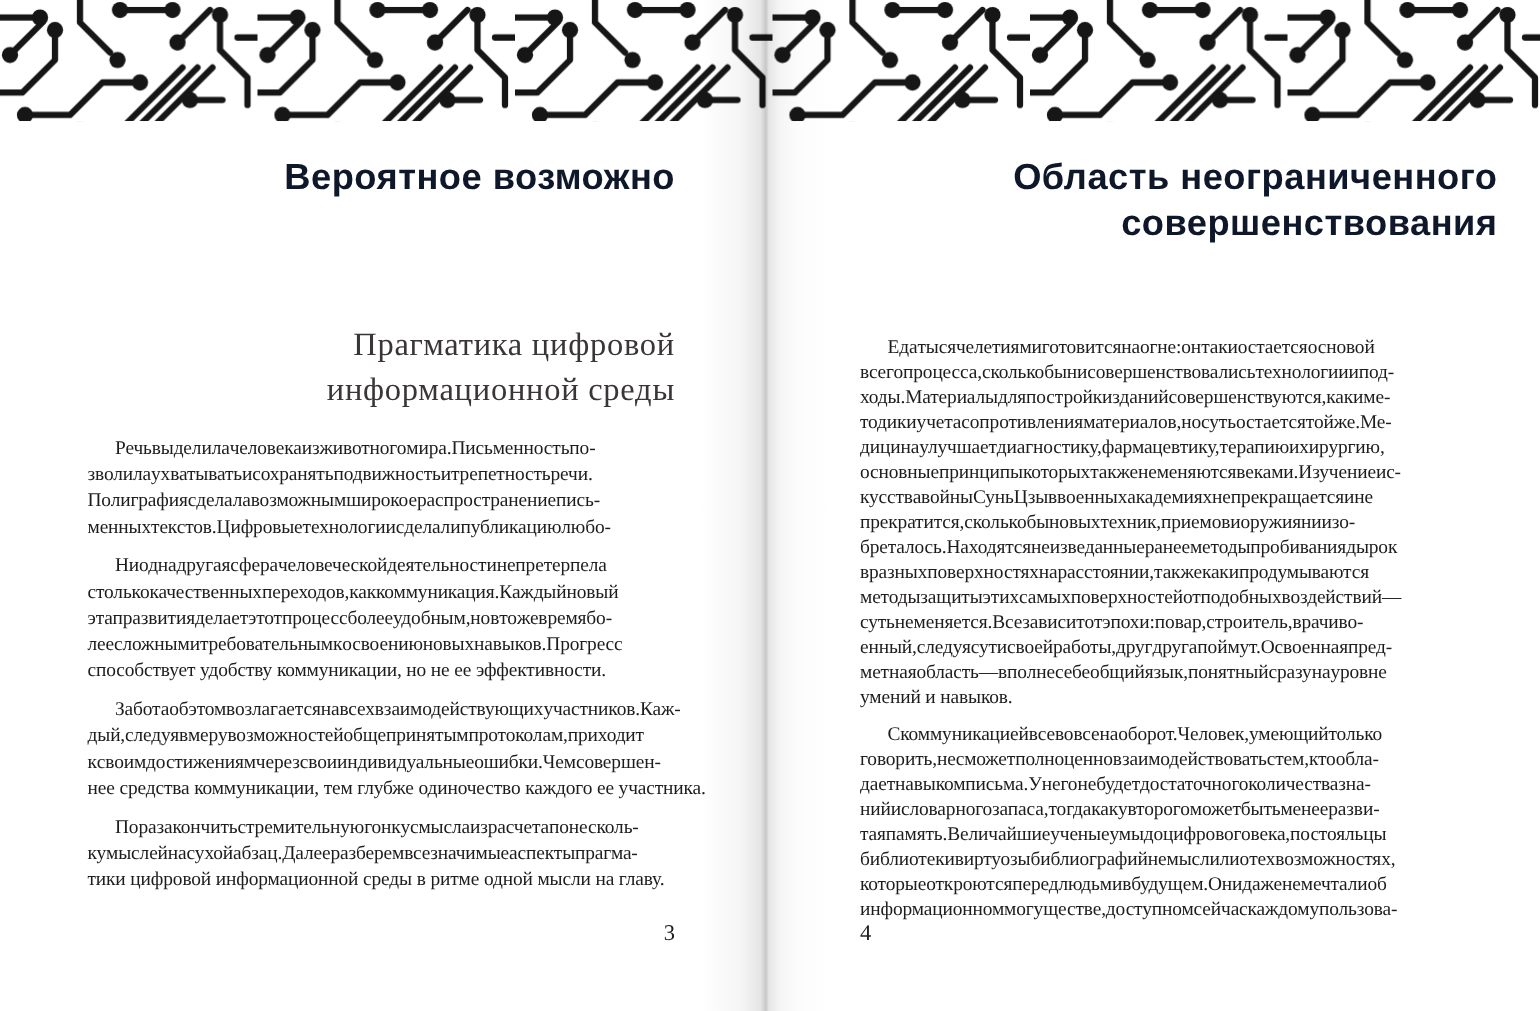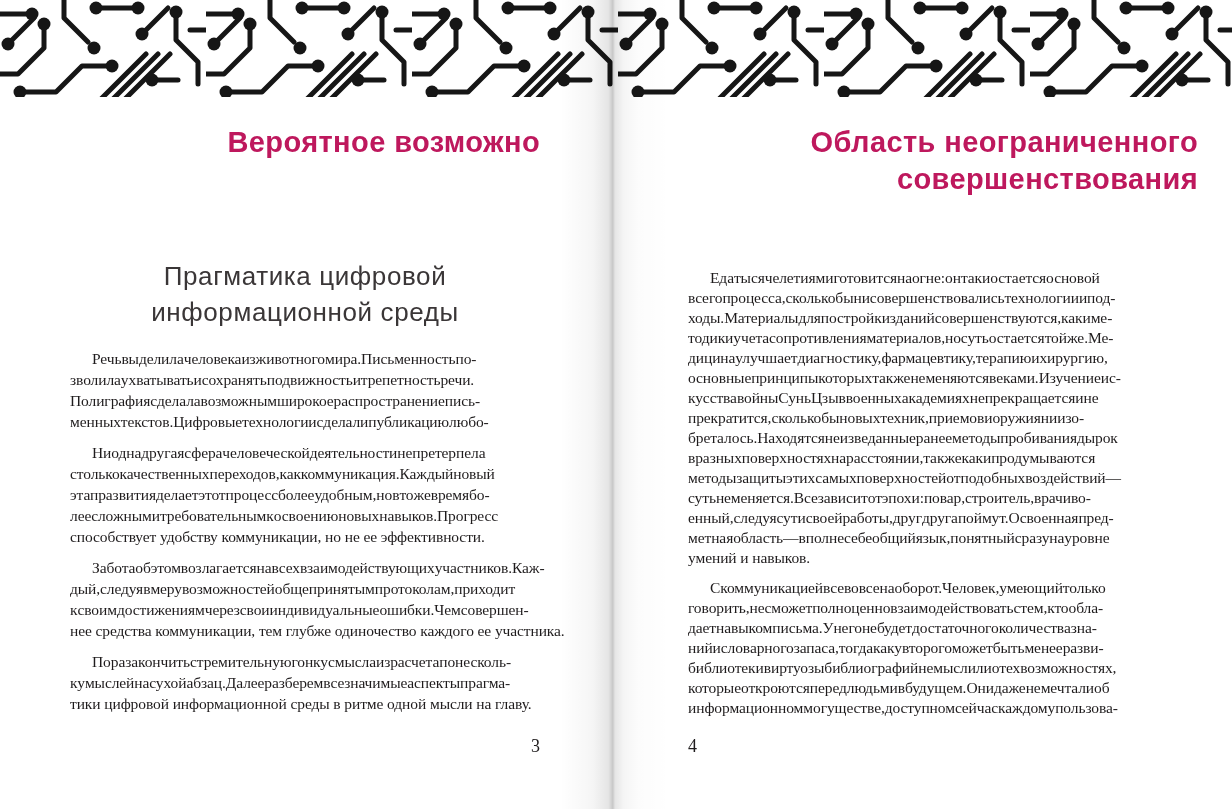--- a/index.html
+++ b/index.html
@@ -7,25 +7,25 @@
     width:1232px; height:809px; position:relative; overflow:hidden;
     background:#ffffff;
     font-family:"Liberation Serif", serif;
   }
   .circuit-band { position:absolute; top:0; left:0; width:1232px; height:97px; }
 
   .chapter-title {
     position:absolute; width:470px; text-align:right;
     font-family:"Liberation Sans", sans-serif;
     font-weight:700; font-size:29px; line-height:37px;
-    letter-spacing:0.4px; color:#be185d;
+    letter-spacing:0.4px; color:#0f172a;
   }
   .chapter-subtitle {
-    position:absolute; width:470px; text-align:center;
-    font-family:Liberation Sans, sans-serif;
+    position:absolute; width:470px; text-align:right;
+    font-family:Liberation Serif, serif;
     font-weight:400; font-size:26px; line-height:36px;
     letter-spacing:0.6px; color:#3a3637;
   }
   .body-col { position:absolute; width:470px; color:#1f1c1d; }
   .para { margin:0 0 10px 0; }
   .bline {
     display:flex; flex-wrap:nowrap; justify-content:flex-start;
     font-size:15.5px; letter-spacing:-0.1px;
   }
   #left-body .bline  { height:21px; line-height:21px; }
@@ -469,20 +469,30 @@
           <span>тогда</span>
           <span>как</span>
           <span>у</span>
           <span>второго</span>
           <span>может</span>
           <span>быть</span>
           <span>менее</span>
           <span>разви-</span>
         </div>
         <div class="bline">
+          <span>тая</span>
+          <span>память.</span>
+          <span>Величайшие</span>
+          <span>ученые</span>
+          <span>умы</span>
+          <span>доцифрового</span>
+          <span>века,</span>
+          <span>постояльцы</span>
+        </div>
+        <div class="bline">
           <span>библиотек</span>
           <span>и</span>
           <span>виртуозы</span>
           <span>библиографий</span>
           <span>не</span>
           <span>мыслили</span>
           <span>о</span>
           <span>тех</span>
           <span>возможностях,</span>
         </div>

